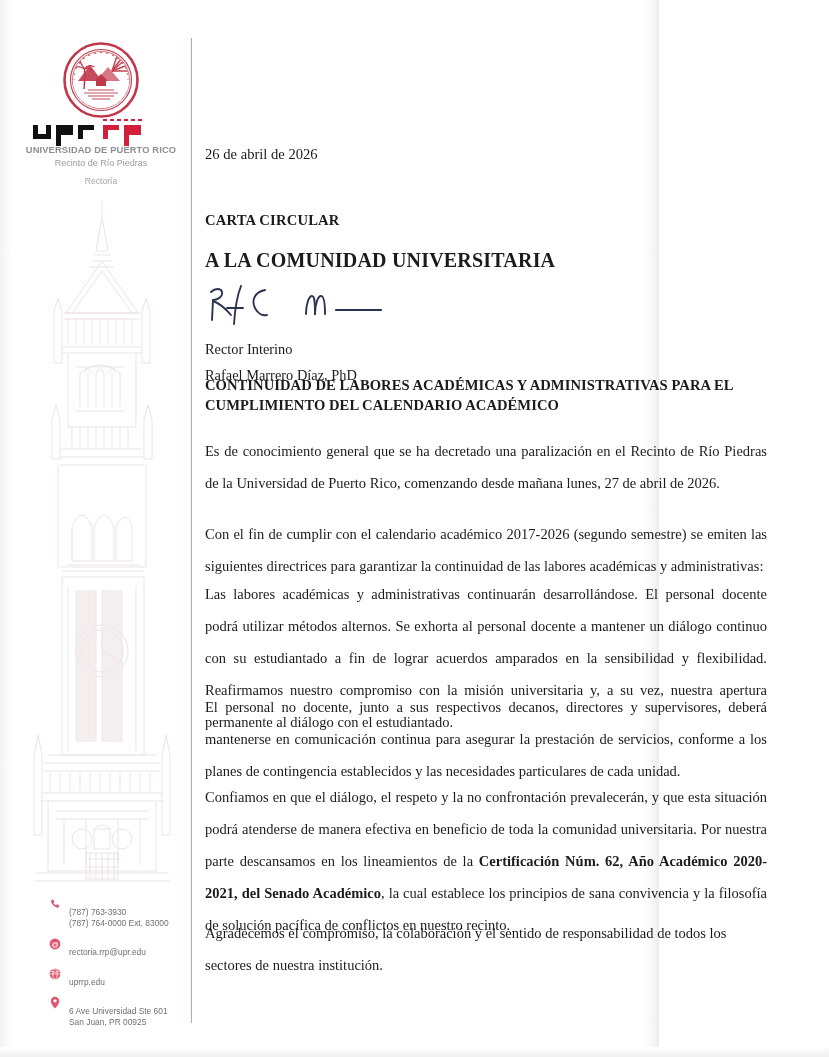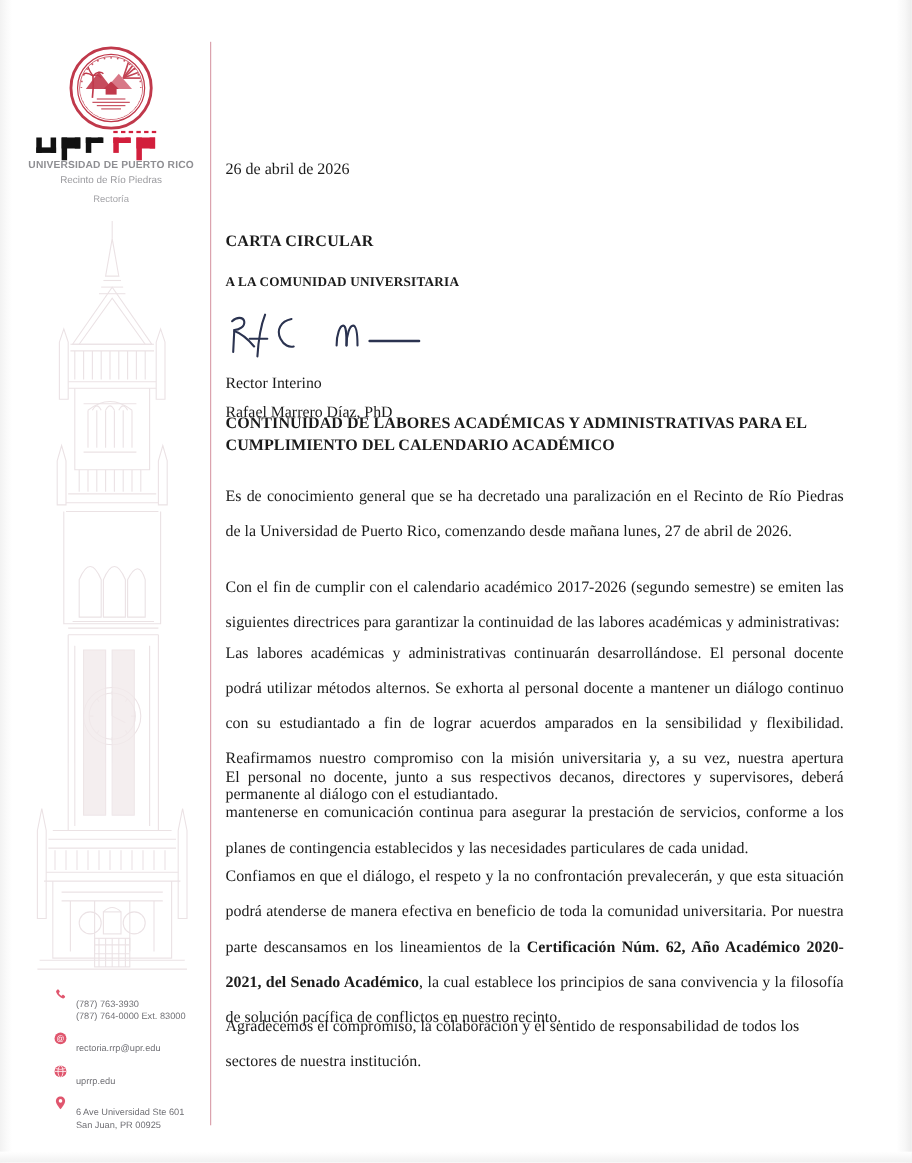--- a/index.html
+++ b/index.html
@@ -10,21 +10,21 @@
   body {
     width: 829px;
     height: 1057px;
     overflow: hidden;
     font-family: "Liberation Serif", serif;
   }
 
   
   #page {
     position: relative;
-    width: 829px;
+    width: 659px;
     height: 1057px;
     background: #ffffff;
     box-sizing: border-box;
   }
   
   #edge-left {
     position: absolute;
     left: 0; top: 0;
     width: 11px; height: 1057px;
     background: linear-gradient(to right, #f2f2f2 0%, #fafafa 55%, #ffffff 100%);
@@ -175,21 +175,21 @@
     top: 212px;
     left: 0;
     font-size: 14.6px;
     font-weight: bold;
     letter-spacing: 0.2px;
   }
   #hdr2 {
     position: absolute;
     top: 249px;
     left: 0;
-    font-size: 12px;
+    font-size: 20px;
     font-weight: bold;
     letter-spacing: 0.2px;
   }
 
   
   #sig-img {
     position: absolute;
     top: 282px;
     left: 0;
     width: 190px;

